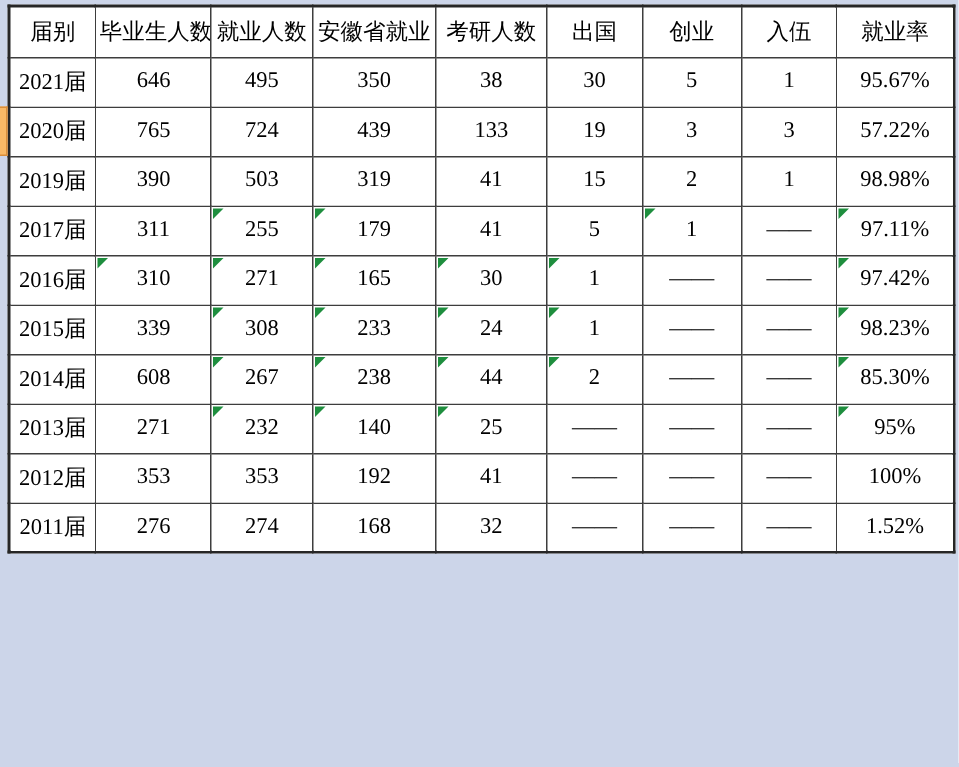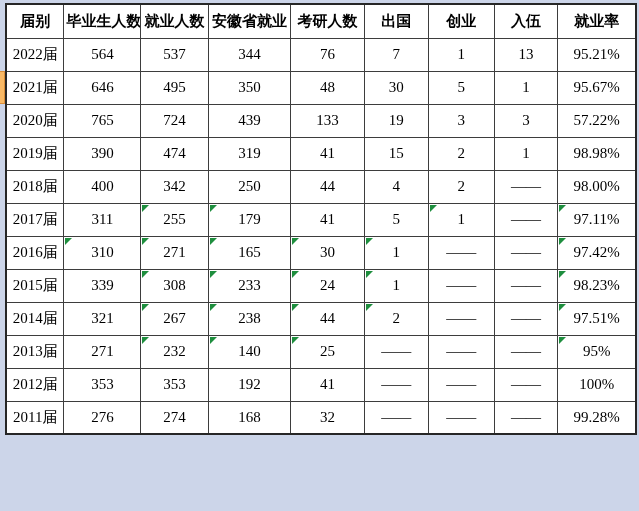--- a/index.html
+++ b/index.html
@@ -38,21 +38,21 @@
     vertical-align:middle;
     height:33px;
     padding:0 2px;
     font-size:15px;
     position:relative;
     background:var(--cell-bg);
     white-space:nowrap;
     overflow:hidden;
   }
   table.data th{
-    font-weight:bold;
+    font-weight:normal;
     font-size:15px;
     height:34px;
   }
   .tri{
     position:absolute;
     top:1px;left:1px;
     width:0;height:0;
     border-style:solid;
     border-width:7px 7px 0 0;
     border-color:var(--tri) transparent transparent transparent;
@@ -91,73 +91,51 @@
           <th>安徽省就业</th>
           <th>考研人数</th>
           <th>出国</th>
           <th>创业</th>
           <th>入伍</th>
           <th>就业率</th>
         </tr>
     </thead>
     <tbody>
         <tr>
-          <td><span>2022届</span></td>
-          <td><span>564</span></td>
-          <td><span>537</span></td>
-          <td><span>344</span></td>
-          <td><span>76</span></td>
-          <td><span>7</span></td>
-          <td><span>1</span></td>
-          <td><span>13</span></td>
-          <td><span>95.21%</span></td>
-        </tr>
-        <tr>
           <td><span>2021届</span></td>
           <td><span>646</span></td>
           <td><span>495</span></td>
           <td><span>350</span></td>
-          <td><span>48</span></td>
+          <td><span>38</span></td>
           <td><span>30</span></td>
           <td><span>5</span></td>
           <td><span>1</span></td>
           <td><span>95.67%</span></td>
         </tr>
         <tr>
           <td><span>2020届</span></td>
           <td><span>765</span></td>
           <td><span>724</span></td>
           <td><span>439</span></td>
           <td><span>133</span></td>
           <td><span>19</span></td>
           <td><span>3</span></td>
           <td><span>3</span></td>
           <td><span>57.22%</span></td>
         </tr>
         <tr>
           <td><span>2019届</span></td>
           <td><span>390</span></td>
-          <td><span>474</span></td>
+          <td><span>503</span></td>
           <td><span>319</span></td>
           <td><span>41</span></td>
           <td><span>15</span></td>
           <td><span>2</span></td>
           <td><span>1</span></td>
           <td><span>98.98%</span></td>
-        </tr>
-        <tr>
-          <td><span>2018届</span></td>
-          <td><span>400</span></td>
-          <td><span>342</span></td>
-          <td><span>250</span></td>
-          <td><span>44</span></td>
-          <td><span>4</span></td>
-          <td><span>2</span></td>
-          <td><span>——</span></td>
-          <td><span>98.00%</span></td>
         </tr>
         <tr>
           <td><span>2017届</span></td>
           <td><span>311</span></td>
           <td><span class="tri"></span><span>255</span></td>
           <td><span class="tri"></span><span>179</span></td>
           <td><span>41</span></td>
           <td><span>5</span></td>
           <td><span class="tri"></span><span>1</span></td>
           <td><span>——</span></td>
@@ -180,28 +158,28 @@
           <td><span class="tri"></span><span>308</span></td>
           <td><span class="tri"></span><span>233</span></td>
           <td><span class="tri"></span><span>24</span></td>
           <td><span class="tri"></span><span>1</span></td>
           <td><span>——</span></td>
           <td><span>——</span></td>
           <td><span class="tri"></span><span>98.23%</span></td>
         </tr>
         <tr>
           <td><span>2014届</span></td>
-          <td><span>321</span></td>
+          <td><span>608</span></td>
           <td><span class="tri"></span><span>267</span></td>
           <td><span class="tri"></span><span>238</span></td>
           <td><span class="tri"></span><span>44</span></td>
           <td><span class="tri"></span><span>2</span></td>
           <td><span>——</span></td>
           <td><span>——</span></td>
-          <td><span class="tri"></span><span>97.51%</span></td>
+          <td><span class="tri"></span><span>85.30%</span></td>
         </tr>
         <tr>
           <td><span>2013届</span></td>
           <td><span>271</span></td>
           <td><span class="tri"></span><span>232</span></td>
           <td><span class="tri"></span><span>140</span></td>
           <td><span class="tri"></span><span>25</span></td>
           <td><span>——</span></td>
           <td><span>——</span></td>
           <td><span>——</span></td>
@@ -220,18 +198,18 @@
         </tr>
         <tr>
           <td><span>2011届</span></td>
           <td><span>276</span></td>
           <td><span>274</span></td>
           <td><span>168</span></td>
           <td><span>32</span></td>
           <td><span>——</span></td>
           <td><span>——</span></td>
           <td><span>——</span></td>
-          <td><span>99.28%</span></td>
+          <td><span>1.52%</span></td>
         </tr>
       </tbody>
   </table>
 <div class="row-marker" style="top: 71px; height: 33px;"></div>
   </div>
 
 </body></html>

